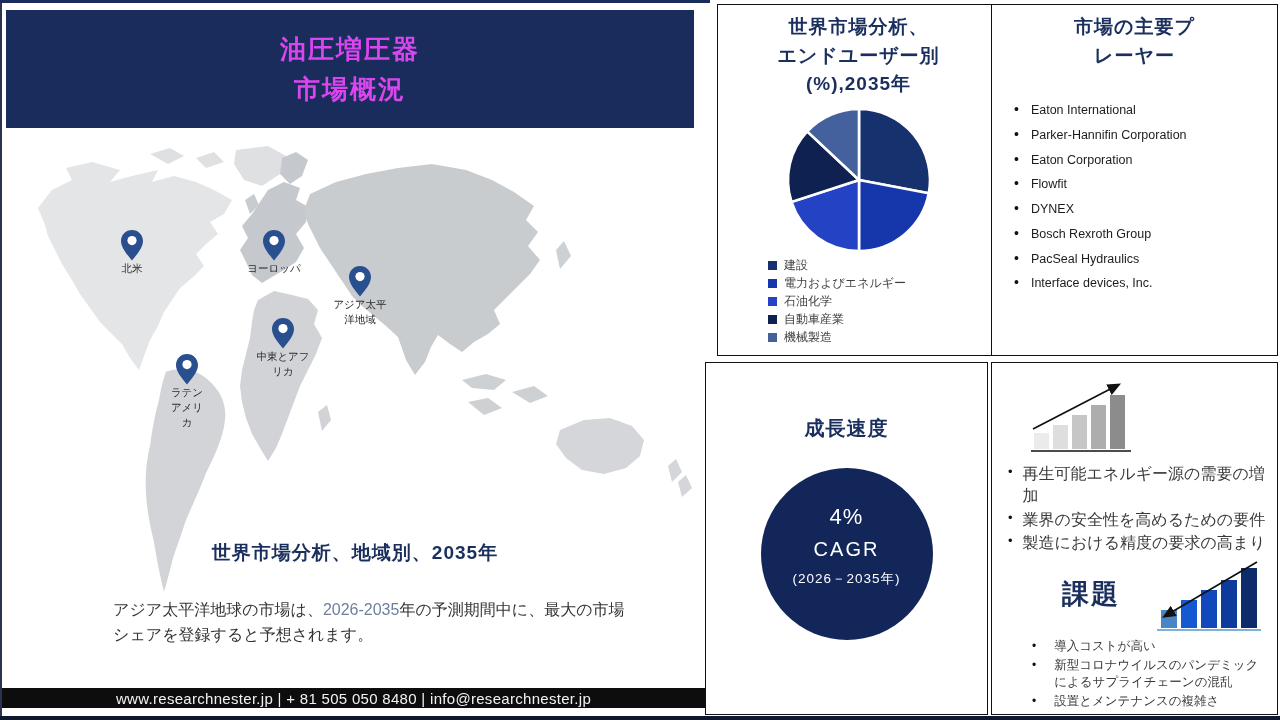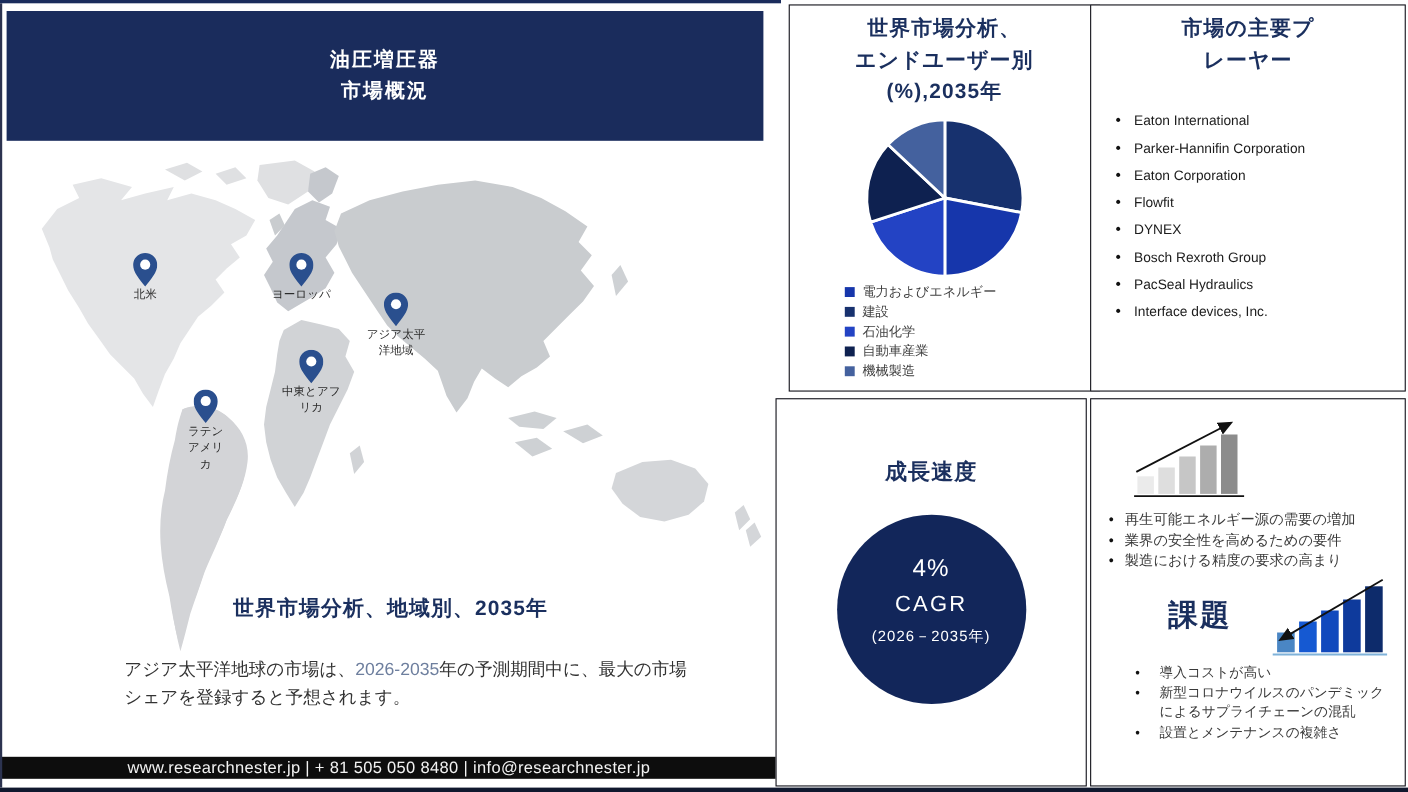--- a/index.html
+++ b/index.html
@@ -5,21 +5,21 @@
   html,body{margin:0;padding:0;background:#fff;}
   .canvas{position:relative;width:1280px;height:720px;background:#fff;overflow:hidden;
           font-family:"Liberation Sans","DejaVu Sans",sans-serif;}
   
   .top-strip{position:absolute;left:0;top:0;width:710px;height:3px;background:#1a2c5c;}
   .bottom-strip{position:absolute;left:0;top:716px;width:1280px;height:4px;background:#10182e;}
   .left-edge{position:absolute;left:0;top:3px;width:2px;height:713px;background:#2c3350;}
   
   .header-block{position:absolute;left:6px;top:10px;width:688px;height:118px;background:#1a2c5c;
                 display:flex;align-items:center;justify-content:center;}
-  .header-title{color:#ffffff;font-size:18px;font-weight:bold;text-align:center;line-height:1.55;
+  .header-title{color:#d946ef;font-size:26px;font-weight:bold;text-align:center;line-height:1.55;
                 letter-spacing:2px;white-space:pre-line;}
   .map-layer{position:absolute;left:0;top:130px;width:710px;height:515px;}
   .map-layer svg{position:absolute;left:0;top:0;}
   .map-pin{position:absolute;width:22px;}
   .map-pin svg{display:block;}
   .pin-label{position:absolute;top:31px;left:50%;transform:translateX(-50%);width:86px;
              text-align:center;font-size:10.5px;color:#2b2b2b;line-height:1.45;white-space:pre-line;}
   .region-heading{position:absolute;left:0;top:540px;width:710px;text-align:center;
                   color:#1a2f5e;font-size:19px;font-weight:bold;letter-spacing:1px;}
   .region-paragraph{position:absolute;left:113px;top:598px;width:516px;font-size:16px;color:#333;
@@ -55,21 +55,21 @@
   .cagr-metric{font-size:20px;letter-spacing:2px;margin-top:8px;}
   .cagr-period{font-size:13.5px;letter-spacing:1px;margin-top:9px;}
   
   .gf-header{display:flex;justify-content:space-between;align-items:flex-start;padding:14px 16px 0 38px;height:82px;}
   .gf-title{color:#1a2f5e;font-size:22px;font-weight:bold;line-height:1.3;text-align:center;white-space:pre-line;margin-top:8px;}
   .ch-header{display:flex;justify-content:space-between;align-items:flex-start;padding:4px 14px 0 70px;height:76px;}
   .ch-title{color:#1a2f5e;font-size:27px;font-weight:bold;margin-top:16px;letter-spacing:2px;}
   .gf-list{margin:4px 8px 0 16px;}
   .gf-row{display:flex;align-items:flex-start;margin-bottom:1px;}
   .gf-bullet{font-size:13px;color:#111;margin:0 10px 0 0;line-height:1.4;}
-  .gf-text{font-size:13px;color:#3a3a3a;line-height:1.4;}
+  .gf-text{font-size:16px;color:#3a3a3a;line-height:1.4;}
   .ch-list{margin:2px 6px 0 40px;}
   .ch-row{display:flex;align-items:flex-start;margin-bottom:2px;}
   .ch-bullet{font-size:12px;color:#111;margin:0 18px 0 0;line-height:1.4;}
   .ch-text{font-size:12.5px;color:#3a3a3a;line-height:1.36;}
 </style>
 </head>
 <body>
 
 <div class="canvas">
 
@@ -169,26 +169,26 @@
 (%),2035年</div>
     <svg id="pie-svg" width="150" height="150" viewBox="0 0 150 150">
         <path d="M75,75 L75.00,4.00 A71,71 0 0 1 144.74,88.30 Z" fill="#17316e" stroke="#fff" stroke-width="2.6"></path>
         <path d="M75,75 L144.74,88.30 A71,71 0 0 1 75.00,146.00 Z" fill="#1636ab" stroke="#fff" stroke-width="2.6"></path>
         <path d="M75,75 L75.00,146.00 A71,71 0 0 1 7.47,96.94 Z" fill="#2343c4" stroke="#fff" stroke-width="2.6"></path>
         <path d="M75,75 L7.47,96.94 A71,71 0 0 1 23.24,26.40 Z" fill="#0e2150" stroke="#fff" stroke-width="2.6"></path>
         <path d="M75,75 L23.24,26.40 A71,71 0 0 1 75.00,4.00 Z" fill="#44619e" stroke="#fff" stroke-width="2.6"></path>
       </svg>
     <div class="pie-legend" id="pie-legend">
         <div class="legend-row">
+          <span class="legend-swatch" style="background: rgb(23, 49, 110);"></span>
+          <span class="legend-text">建設</span>
+        </div>
+        <div class="legend-row">
           <span class="legend-swatch" style="background: rgb(22, 54, 171);"></span>
           <span class="legend-text">電力およびエネルギー</span>
-        </div>
-        <div class="legend-row">
-          <span class="legend-swatch" style="background: rgb(23, 49, 110);"></span>
-          <span class="legend-text">建設</span>
         </div>
         <div class="legend-row">
           <span class="legend-swatch" style="background: rgb(35, 67, 196);"></span>
           <span class="legend-text">石油化学</span>
         </div>
         <div class="legend-row">
           <span class="legend-swatch" style="background: rgb(14, 33, 80);"></span>
           <span class="legend-text">自動車産業</span>
         </div>
         <div class="legend-row">

